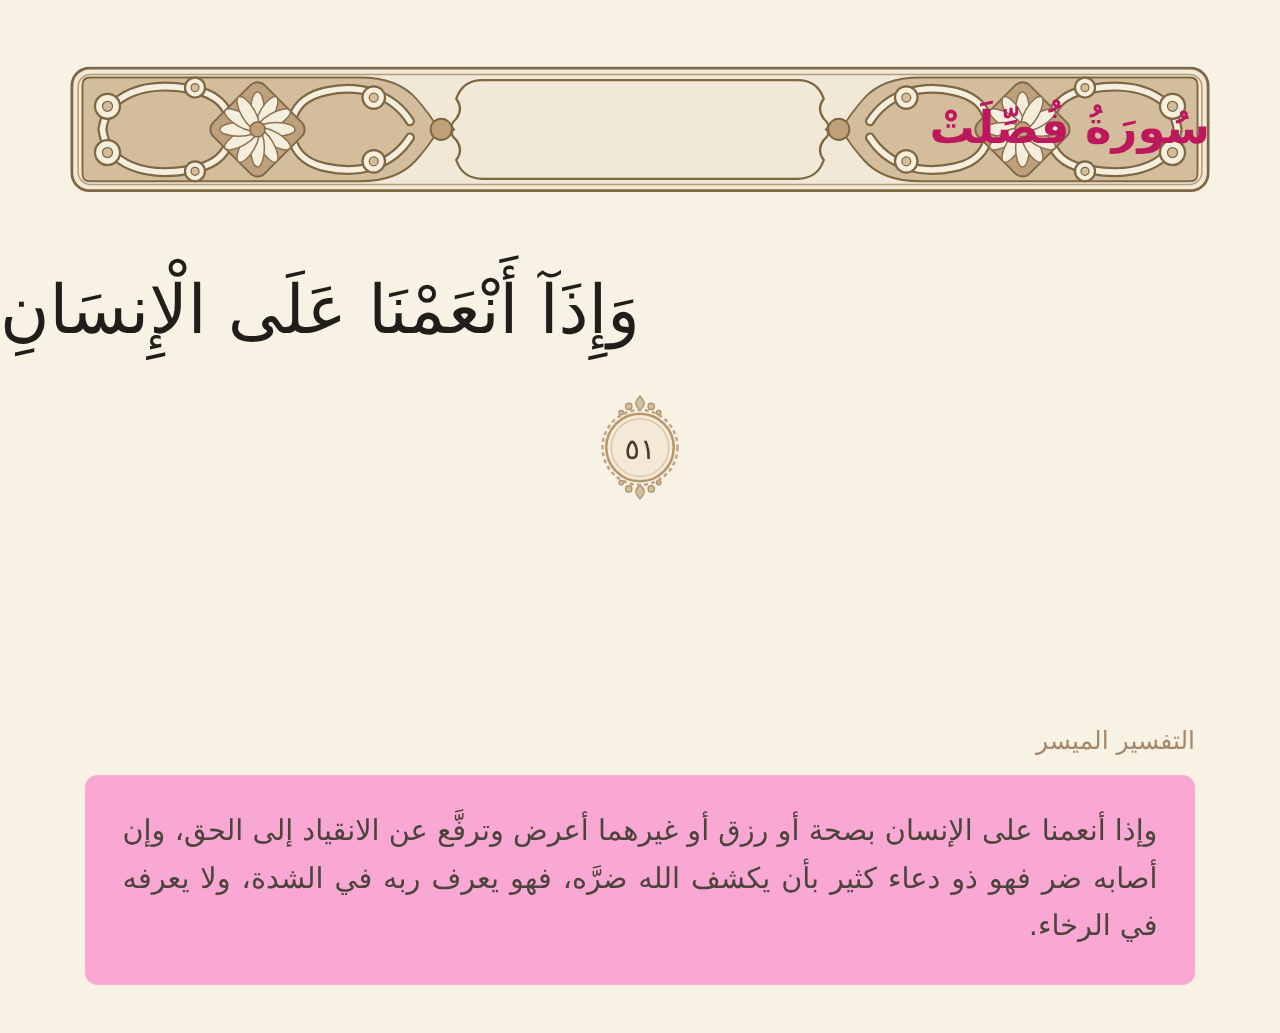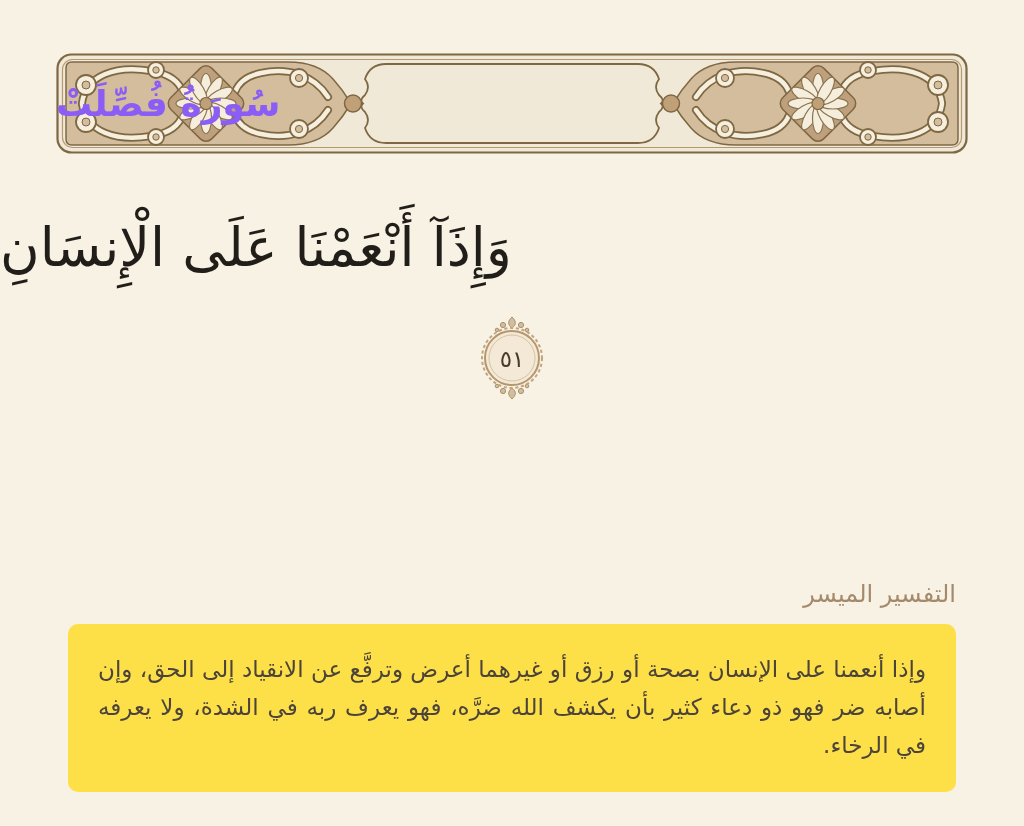--- a/index.html
+++ b/index.html
@@ -15,25 +15,25 @@
   .banner {
     position: absolute;
     left: 56px; top: 53px;
     width: 912px; height: 101px;
   }
   .banner svg { display: block; width: 912px; height: 101px; }
   .surah-title {
     position: absolute;
     left: 0; right: 0; top: 50%;
     transform: translateY(-52%);
-    text-align: left;
+    text-align: right;
     direction: rtl;
     font-size: 36px;
     font-weight: bold;
-    color: #8b5cf6;
+    color: #be185d;
     letter-spacing: 0;
   }
 
   
   .verse {
     position: absolute;
     left: 0; top: 188px;
     width: 1024px;
     text-align: left;
     direction: rtl;
@@ -57,27 +57,27 @@
 
   
   .tafsir-section {
     position: absolute;
     left: 68px; top: 580px;
     width: 888px;
   }
   .tafsir-label {
     direction: rtl;
     text-align: right;
-    font-size: 24px;
+    font-size: 20px;
     color: #a5896b;
     padding-left: 2px;
     margin-bottom: 16px;
   }
   .tafsir-box {
-    background: #fde047;
+    background: #f9a8d4;
     border-radius: 10px;
     padding: 26px 30px 28px 30px;
     min-height: 168px;
   }
   .tafsir-text {
     direction: rtl;
     text-align: justify;
     text-align-last: right;
     font-size: 23px;
     line-height: 38px;

